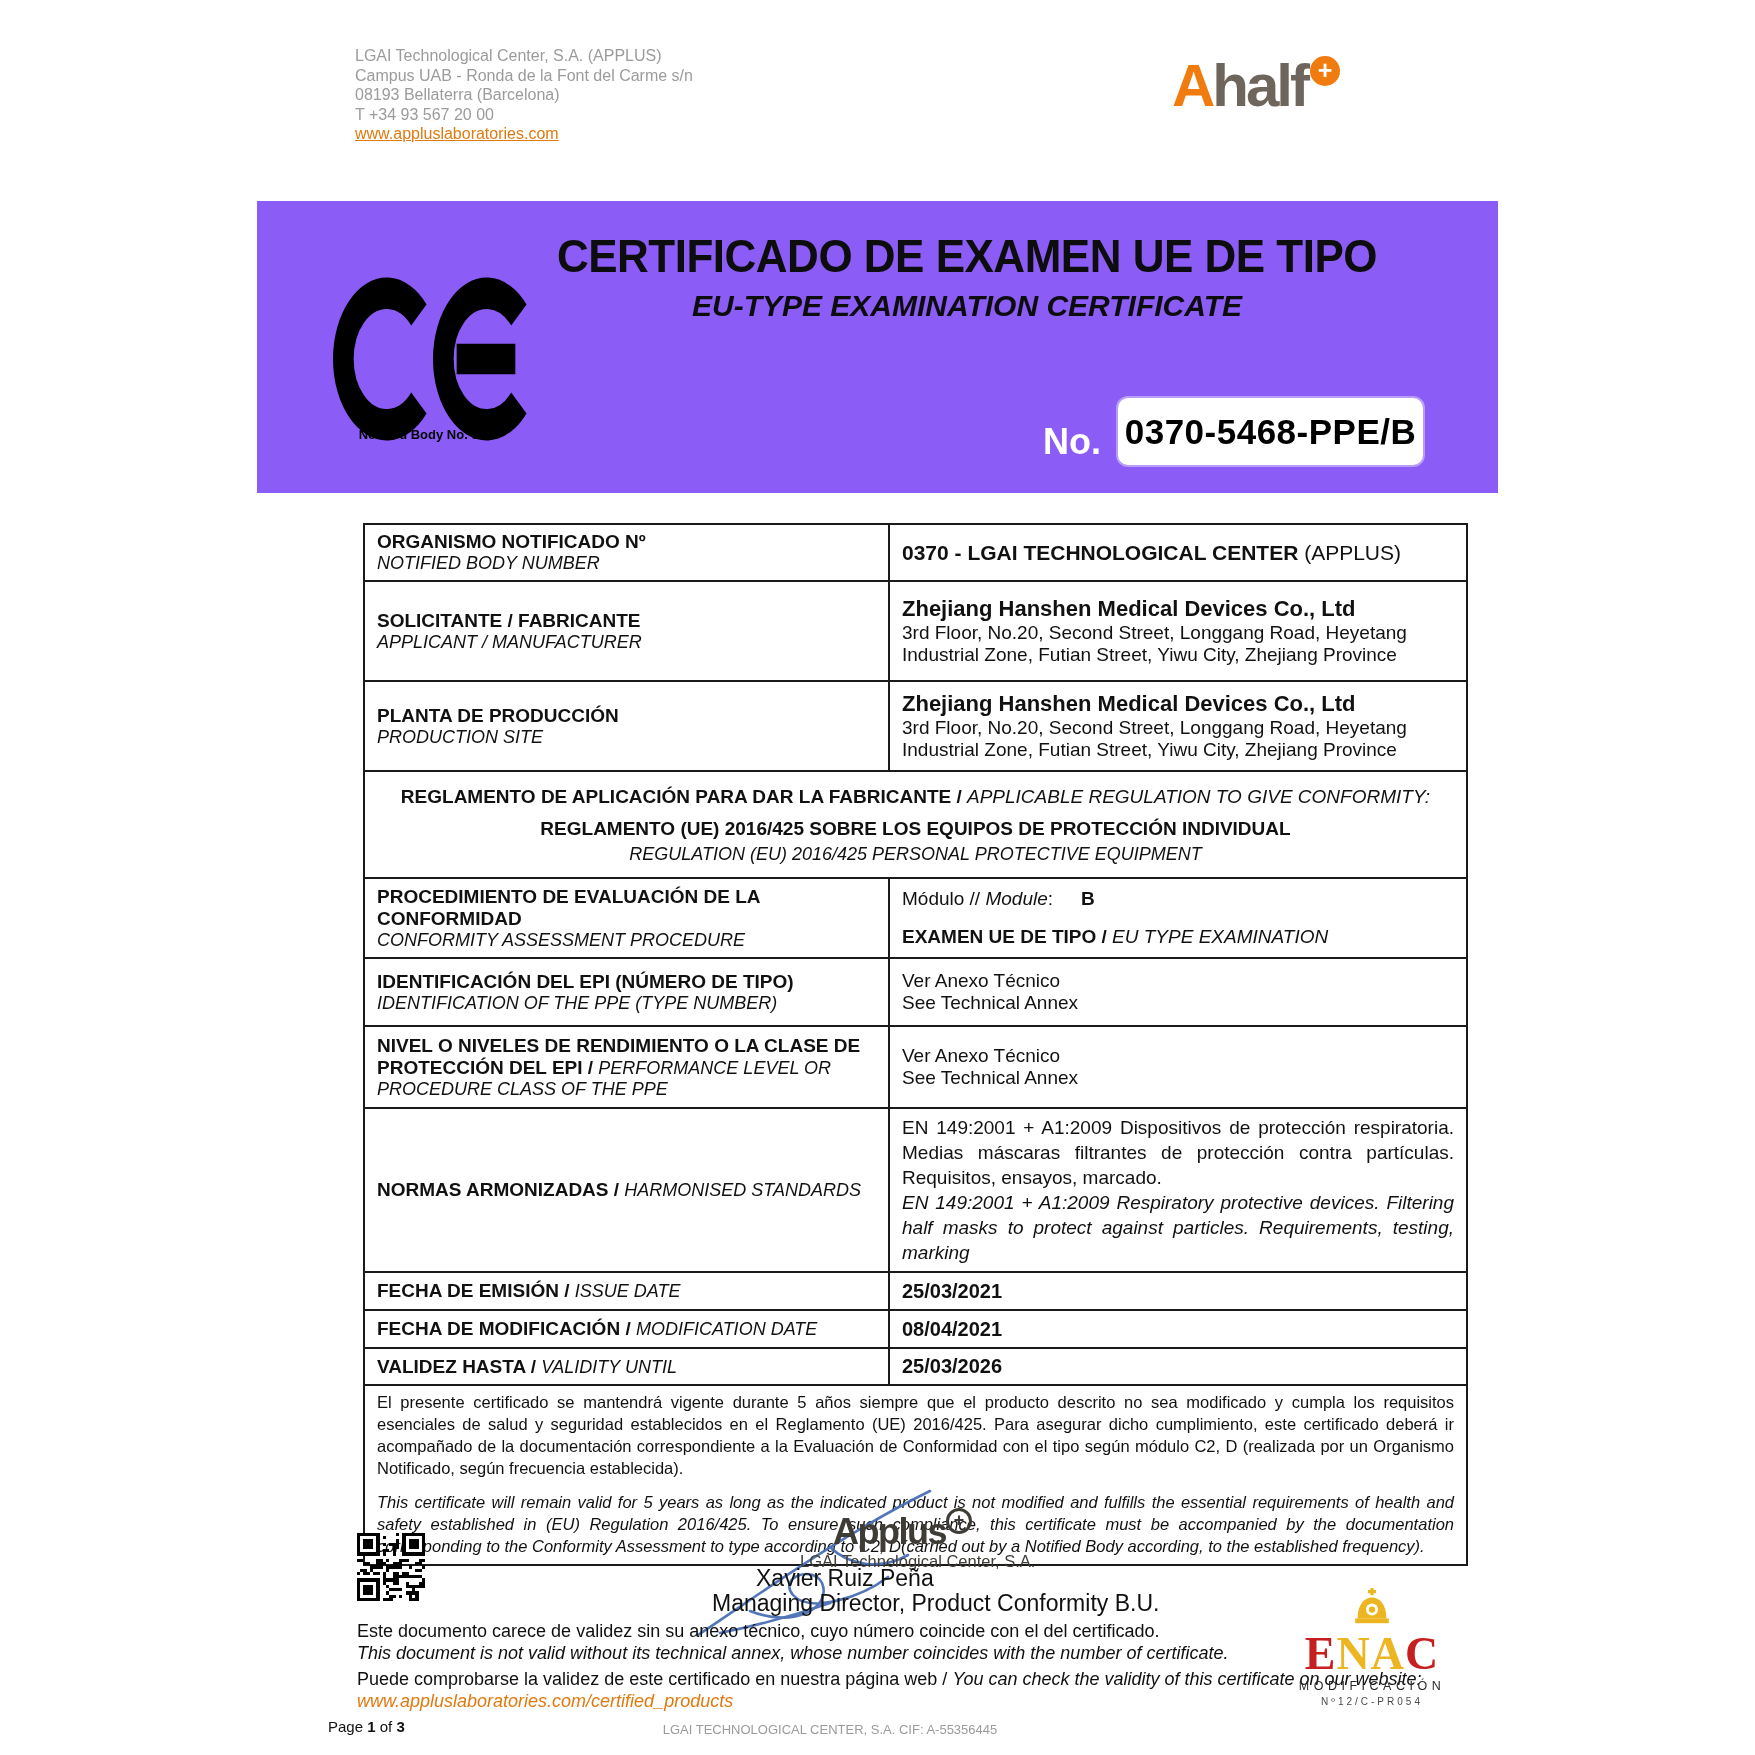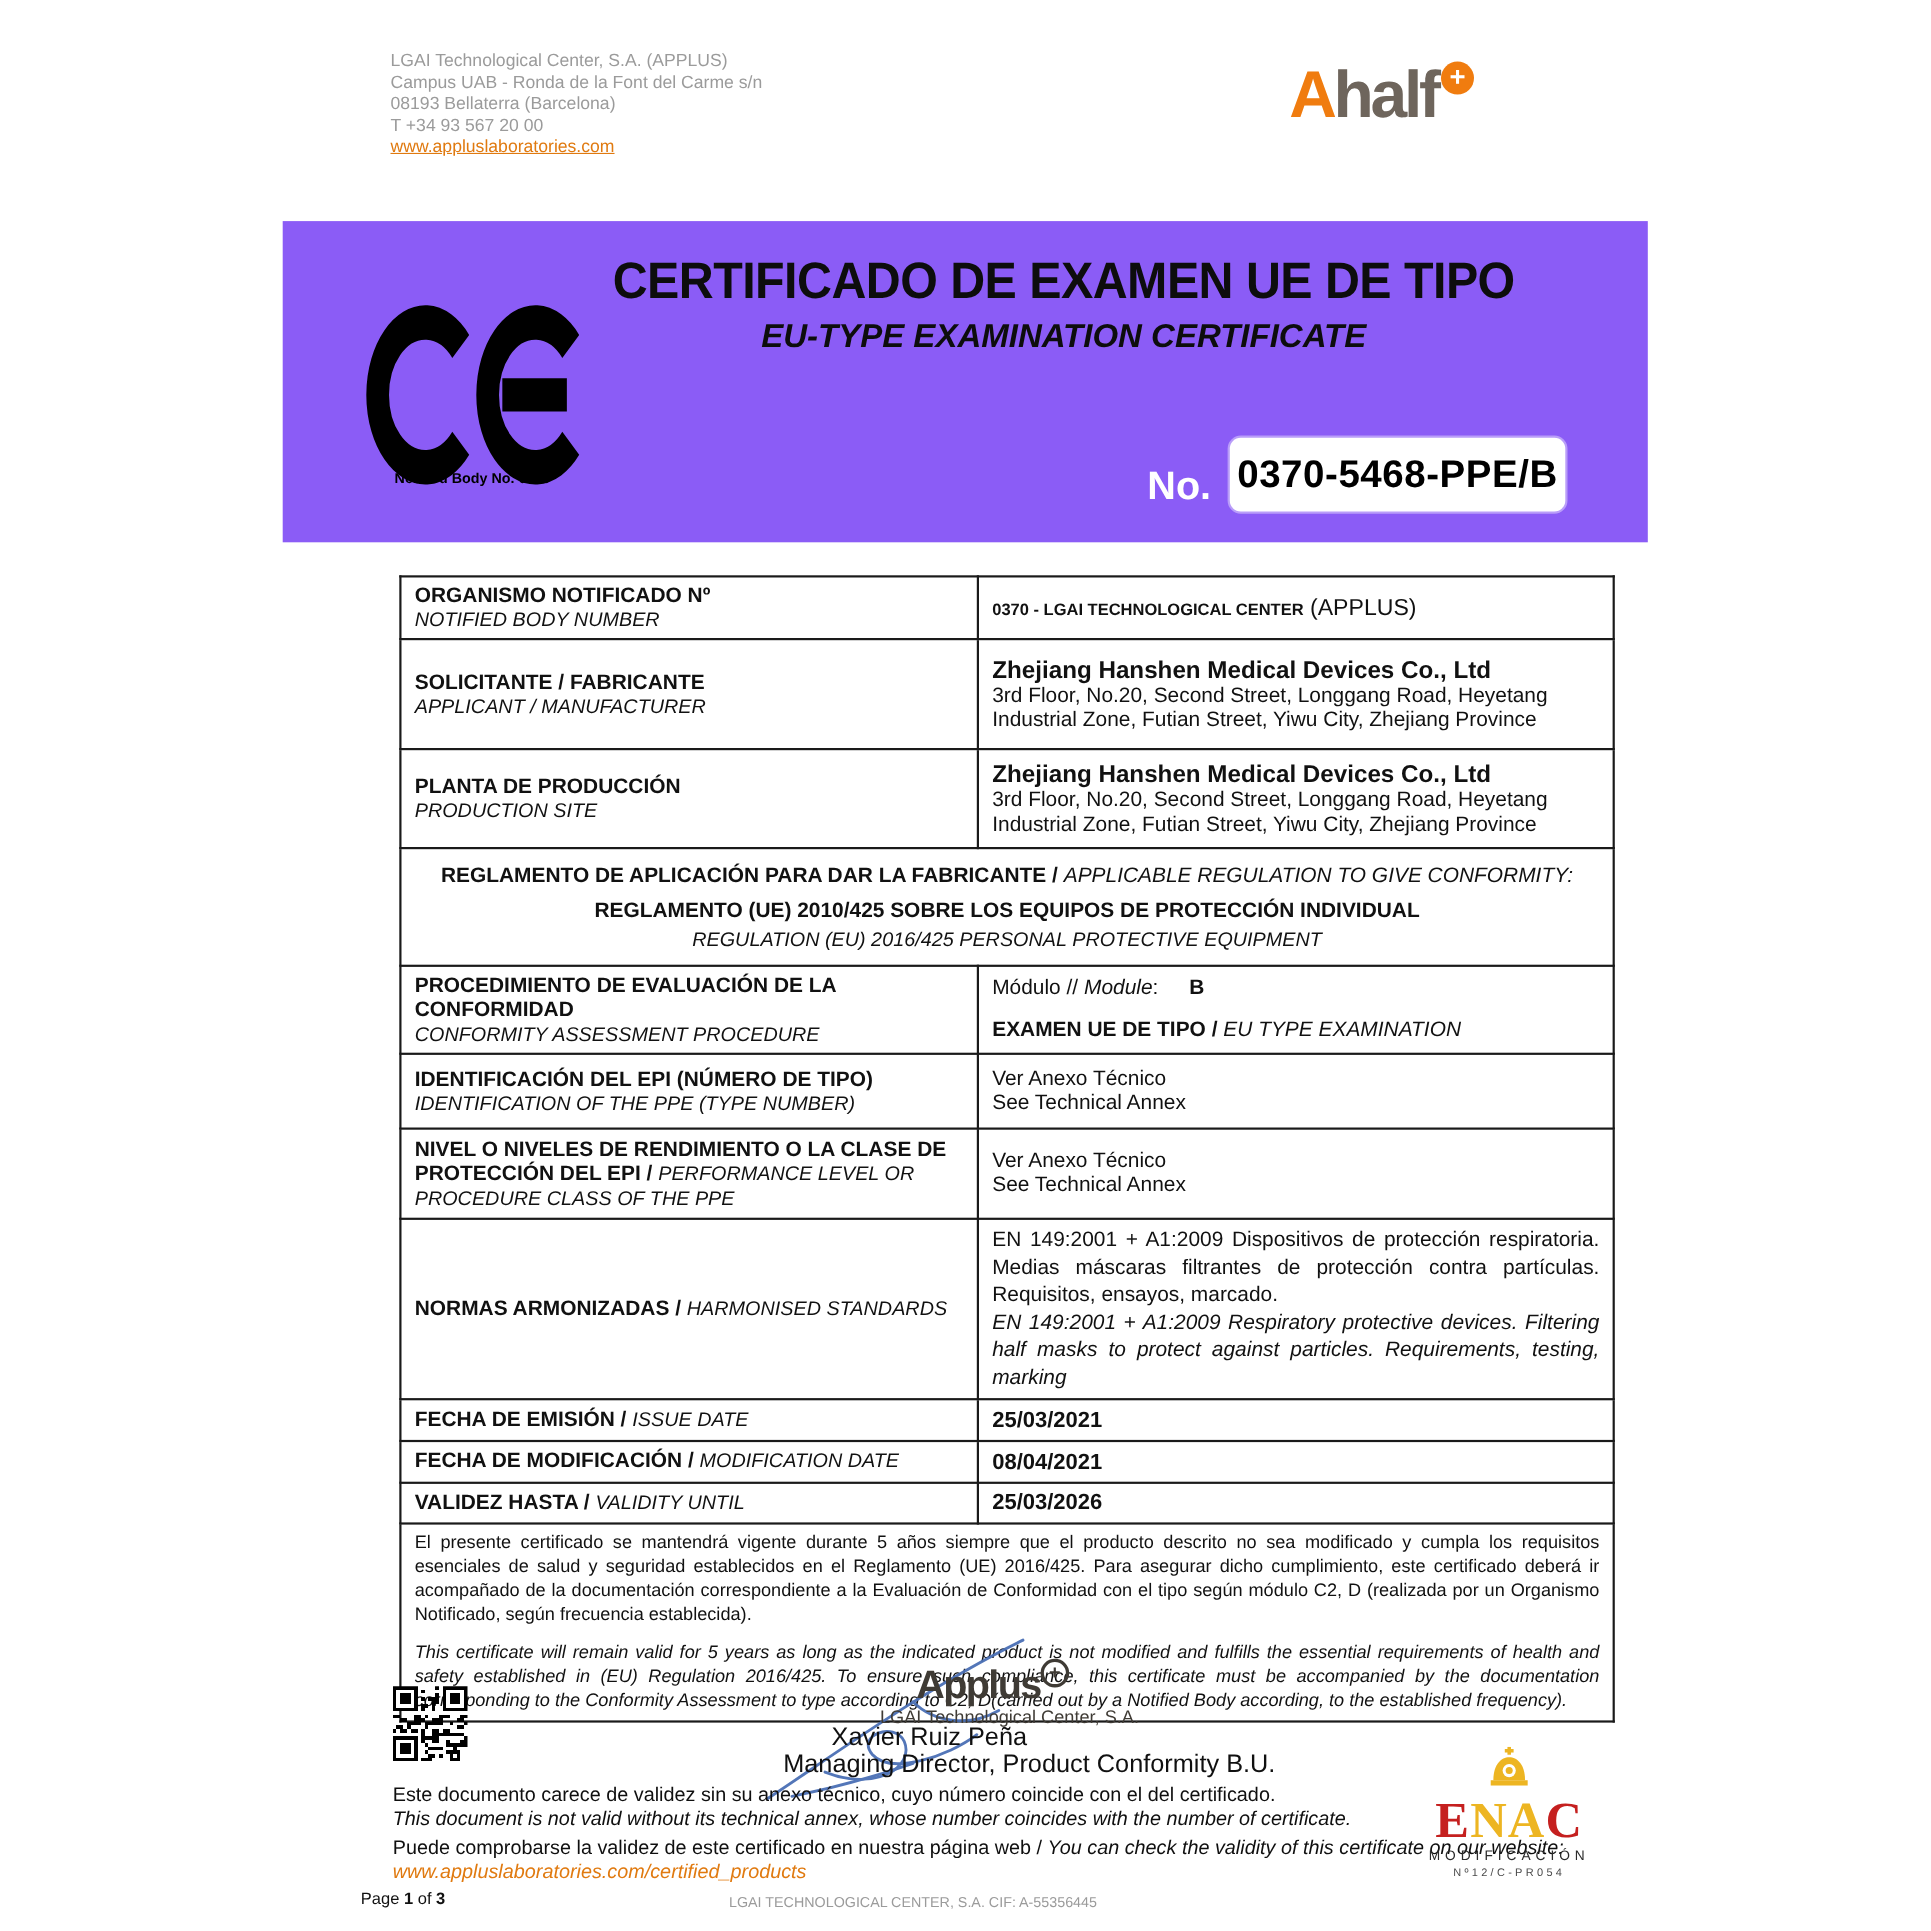--- a/index.html
+++ b/index.html
@@ -122,21 +122,21 @@
 
   <div class="tbl-wrap">
     <table class="cert">
       <tbody>
           <tr class="r1">
         <td class="lbl">
           <span class="b">ORGANISMO NOTIFICADO Nº</span><br>
           <span class="i">NOTIFIED BODY NUMBER</span>
         </td>
         <td class="val">
-          <span class="b" style="font-size:15px">0370 - LGAI TECHNOLOGICAL CENTER</span><span style="font-size:21px"> (APPLUS)</span>
+          <span class="b" style="font-size:21px">0370 - LGAI TECHNOLOGICAL CENTER</span><span style="font-size:21px"> (APPLUS)</span>
         </td>
       </tr>
       <tr class="r2">
         <td class="lbl">
           <span class="b">SOLICITANTE / FABRICANTE</span><br>
           <span class="i">APPLICANT / MANUFACTURER</span>
         </td>
         <td class="val">
           <span class="company">Zhejiang Hanshen Medical Devices Co., Ltd</span>
           <span class="addr-line">3rd Floor, No.20, Second Street, Longgang Road, Heyetang</span>
@@ -150,21 +150,21 @@
         </td>
         <td class="val">
           <span class="company">Zhejiang Hanshen Medical Devices Co., Ltd</span>
           <span class="addr-line">3rd Floor, No.20, Second Street, Longgang Road, Heyetang</span>
           <span class="addr-line">Industrial Zone, Futian Street, Yiwu City, Zhejiang Province</span>
         </td>
       </tr>
       <tr class="r4">
         <td class="center" colspan="2">
           <span class="reg1"><span class="b">REGLAMENTO DE APLICACIÓN PARA DAR LA FABRICANTE / </span><span class="i">APPLICABLE REGULATION TO GIVE CONFORMITY:</span></span>
-          <span class="reg2 b">REGLAMENTO (UE) 2010/425 SOBRE LOS EQUIPOS DE PROTECCIÓN INDIVIDUAL</span>
+          <span class="reg2 b">REGLAMENTO (UE) 2016/425 SOBRE LOS EQUIPOS DE PROTECCIÓN INDIVIDUAL</span>
           <span class="reg3 i">REGULATION (EU) 2016/425 PERSONAL PROTECTIVE EQUIPMENT</span>
         </td>
       </tr>
       <tr class="r5">
         <td class="lbl">
           <span class="b">PROCEDIMIENTO DE EVALUACIÓN DE LA CONFORMIDAD</span><br>
           <span class="i">CONFORMITY ASSESSMENT PROCEDURE</span>
         </td>
         <td class="val">
           <span class="module-line"><span>Módulo // </span><span class="i">Module</span><span>:</span><span class="mv">B</span></span>

